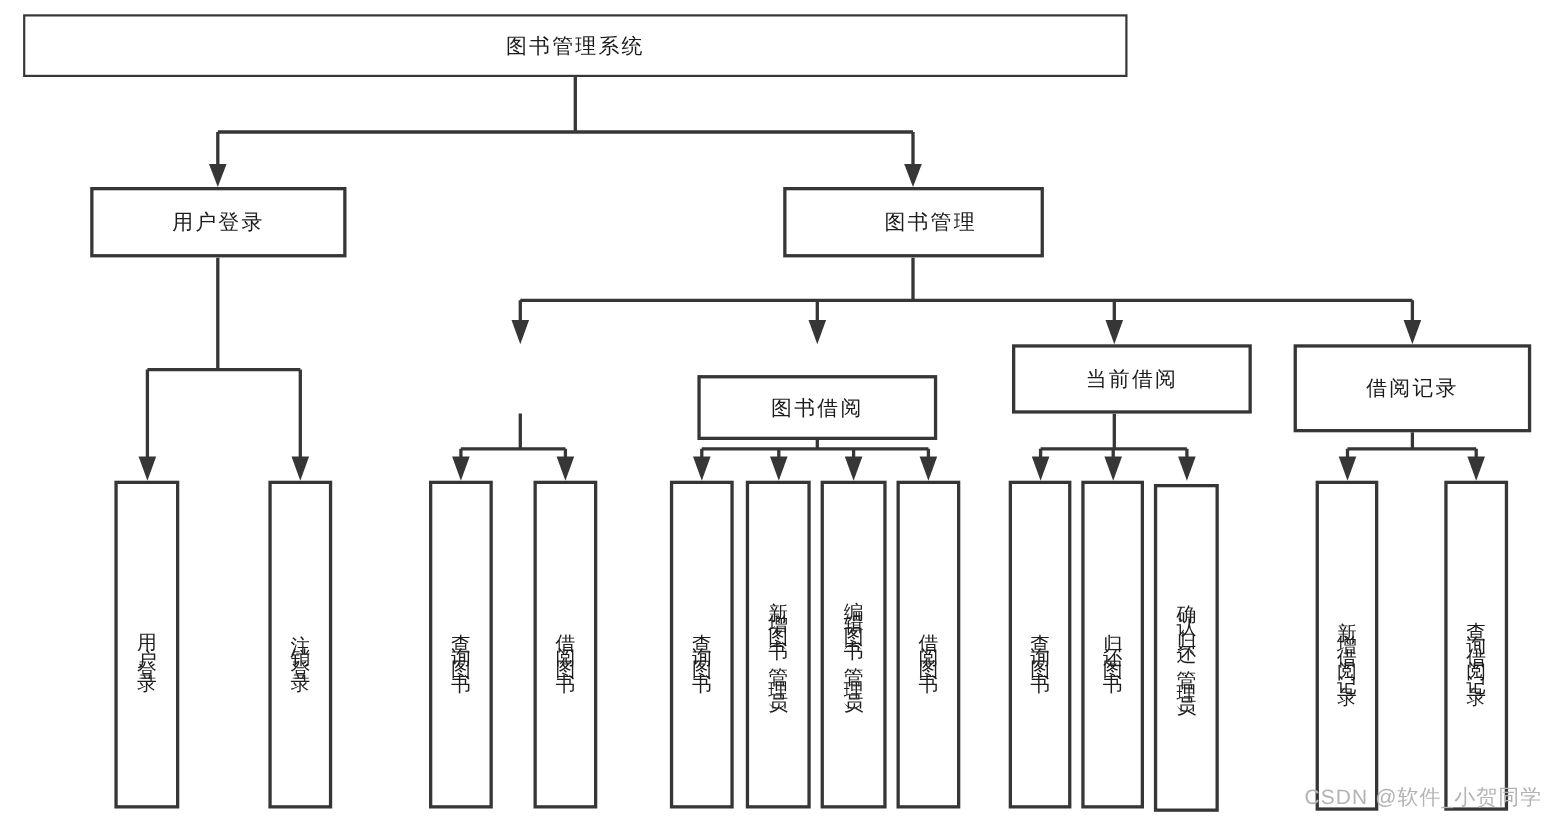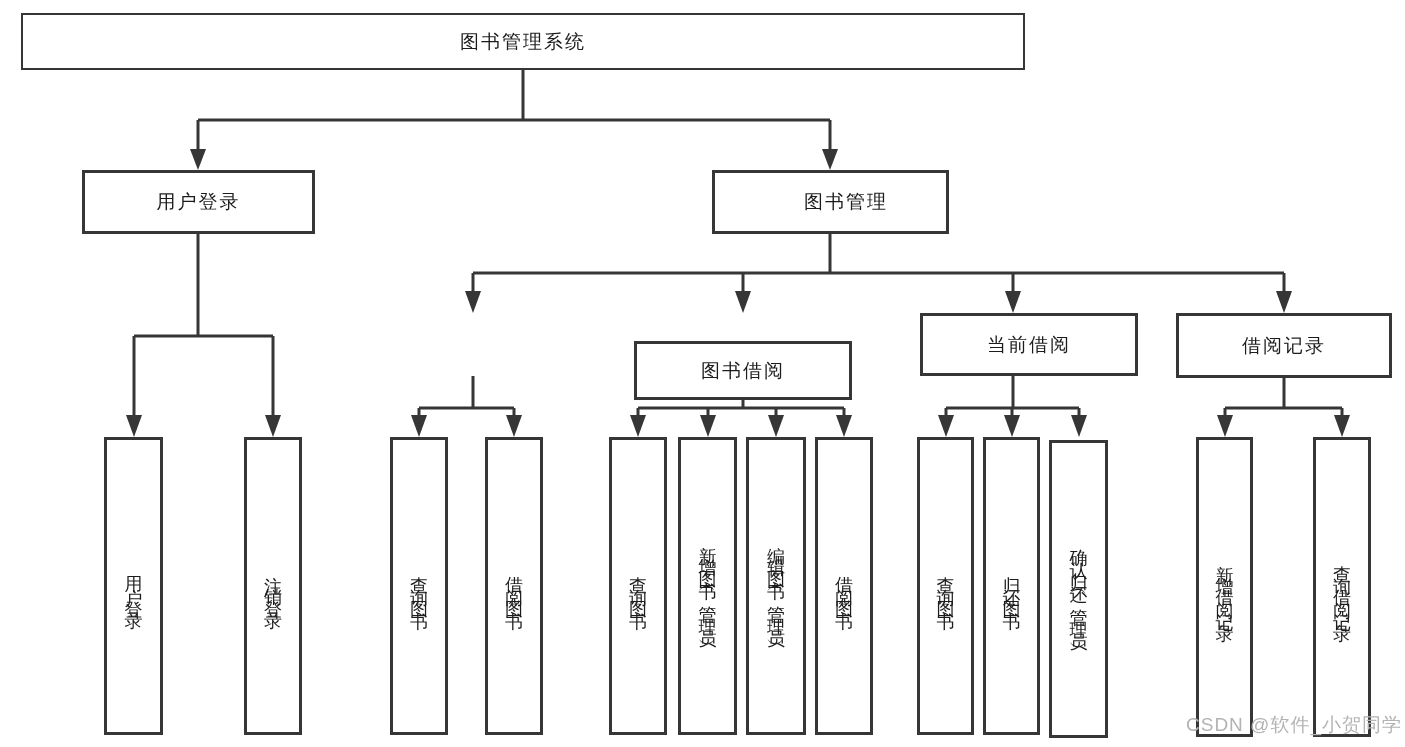--- a/index.html
+++ b/index.html
@@ -121,21 +121,21 @@
   <div class="node" style="left:712px; top:170px; width:237px; height:64px;padding-left:31px;">
     <span class="h-label">图书管理</span>
   </div>
 
   <div class="node" style="left:634px; top:313px; width:218px; height:59px;margin-top:28px;">
     <span class="h-label">图书借阅</span>
   </div>
   <div class="node" style="left:920px; top:313px; width:218px; height:63px;">
     <span class="h-label">当前借阅</span>
   </div>
-  <div class="node" style="left:1176px; top:313px; width:216px; height:65px;font-family:Liberation Serif, serif;">
+  <div class="node" style="left:1176px; top:313px; width:216px; height:80px;font-family:Liberation Serif, serif;">
     <span class="h-label">借阅记录</span>
   </div>
 
   <div class="node v-node" style="left:104px; top:437px; width:59px; height:298px;">用户登录</div>
   <div class="node v-node" style="left:244px; top:437px; width:58px; height:298px;">注销登录</div>
 
   <div class="node v-node" style="left:390px; top:437px; width:58px; height:298px;">查询图书</div>
   <div class="node v-node" style="left:485px; top:437px; width:58px; height:298px;">借阅图书</div>
 
   <div class="node v-node" style="left:609px; top:437px; width:58px; height:298px;">查询图书</div>

